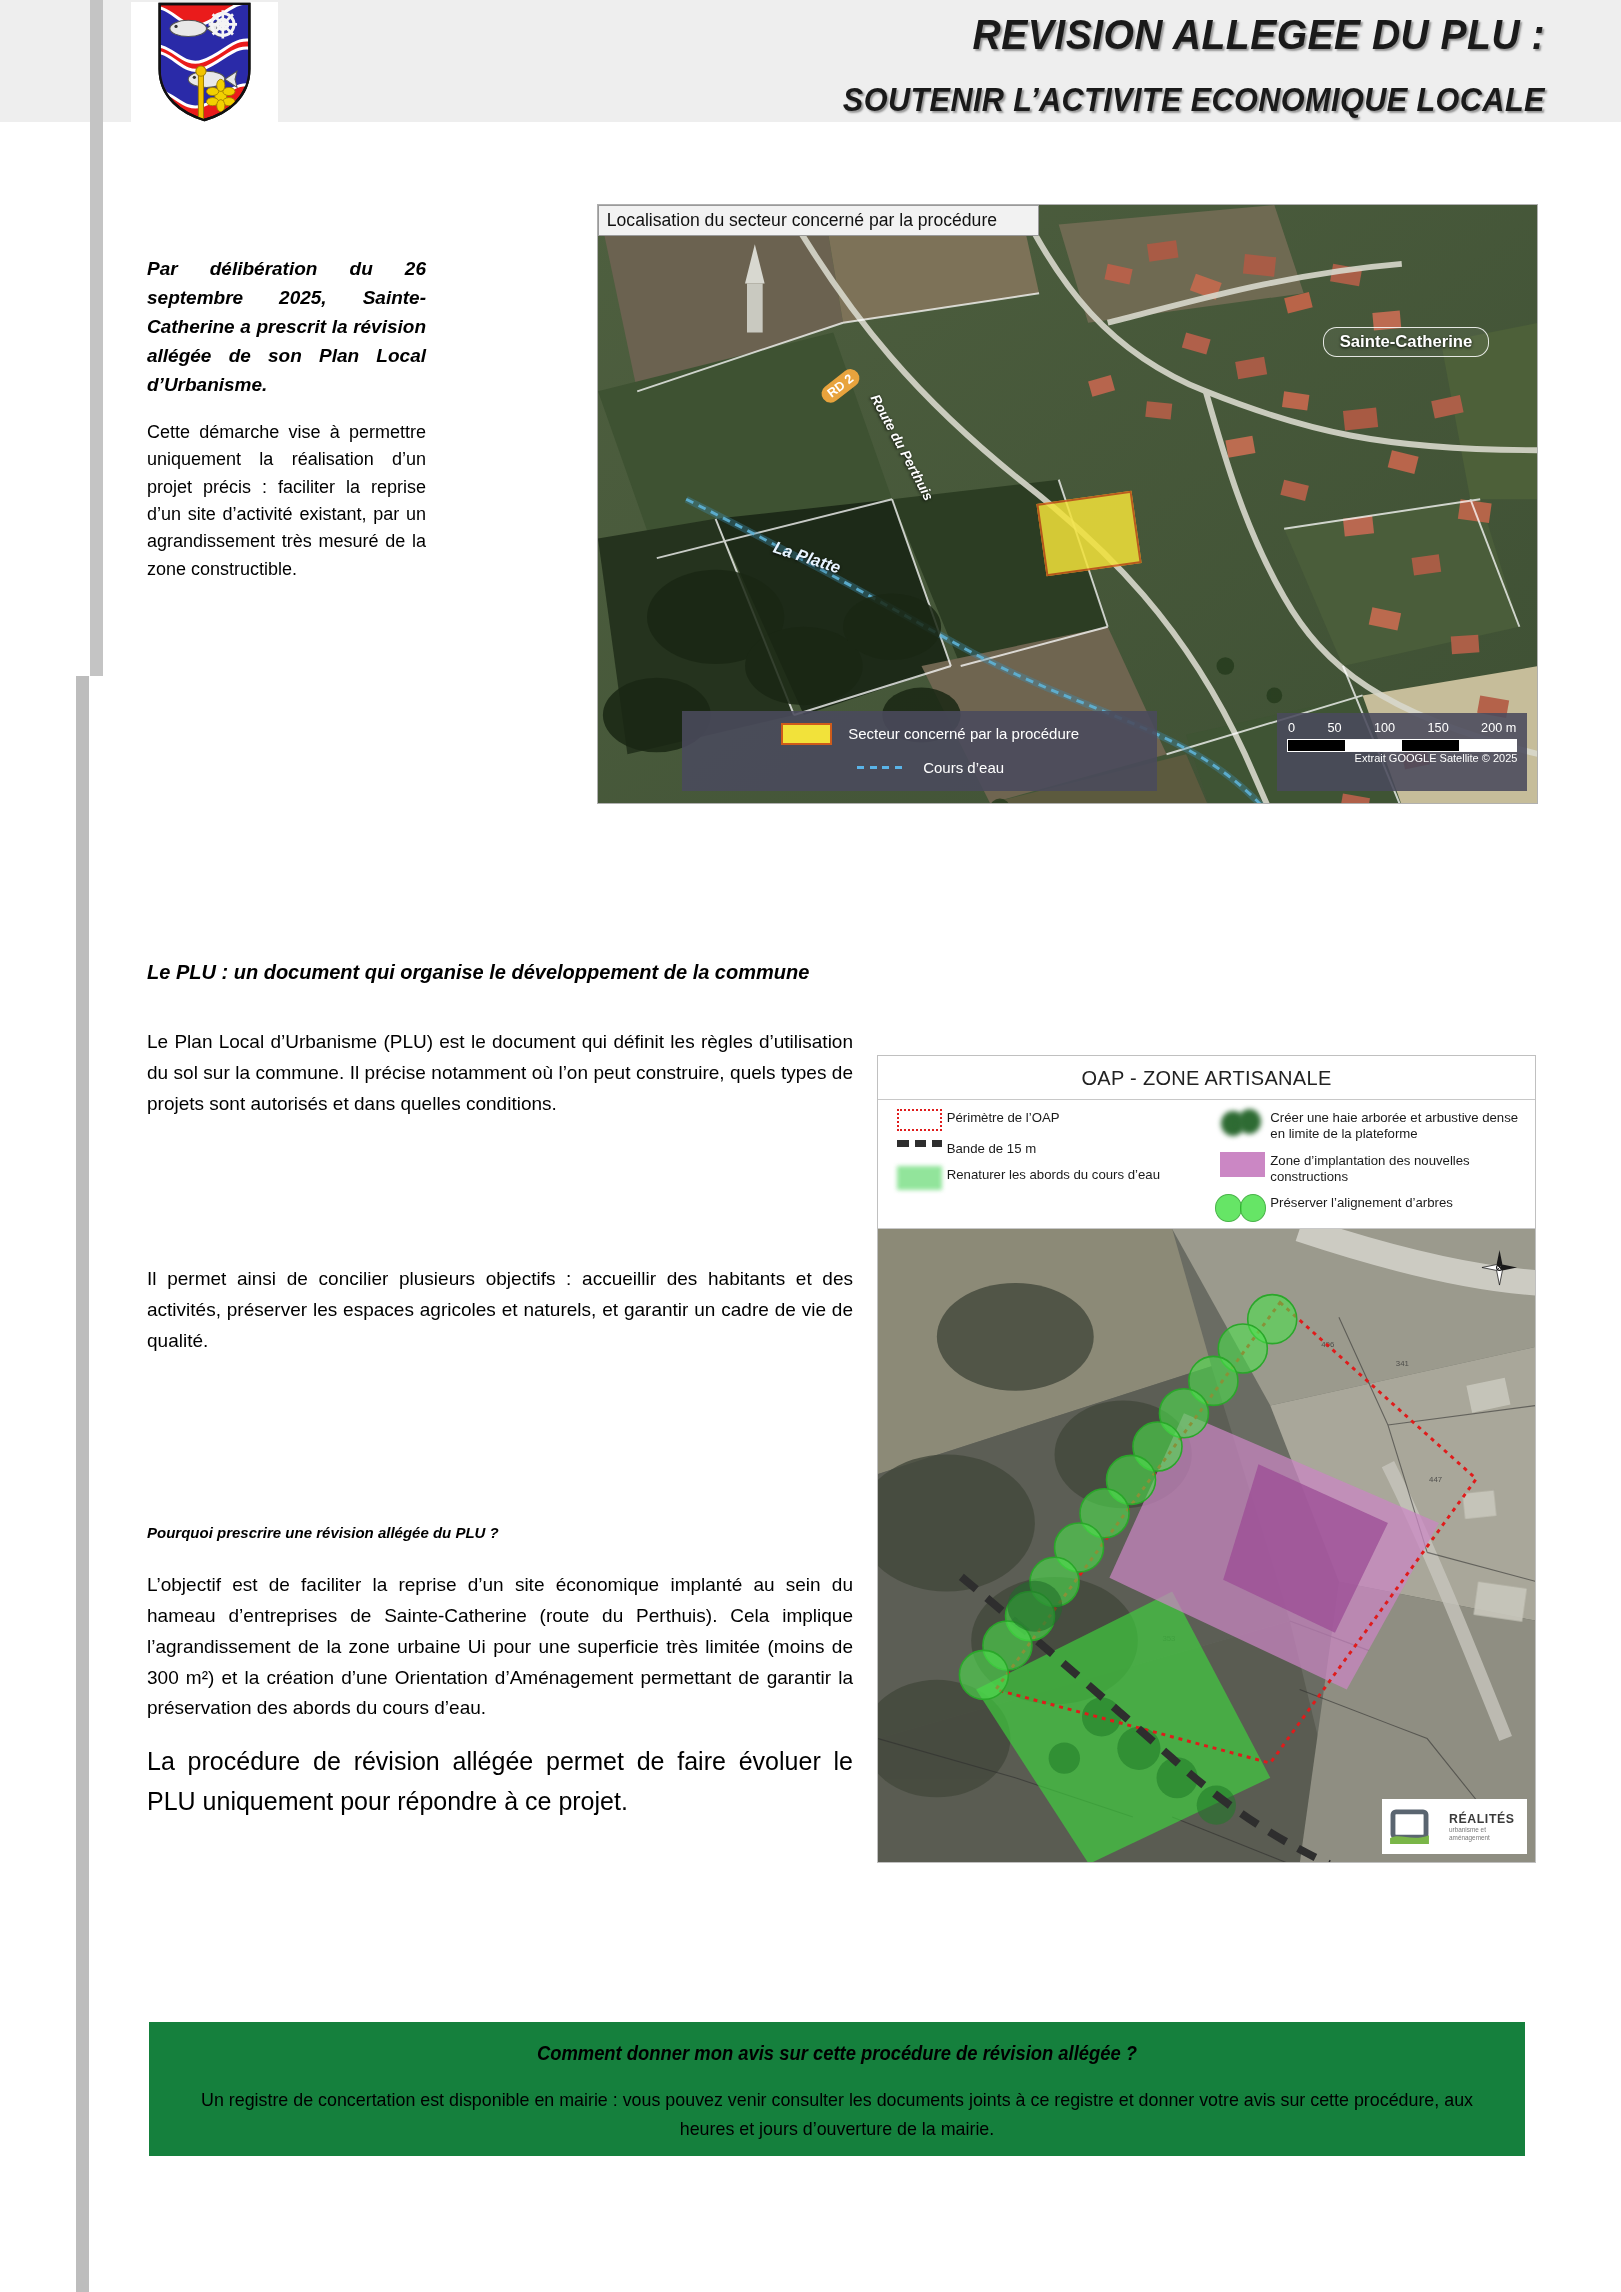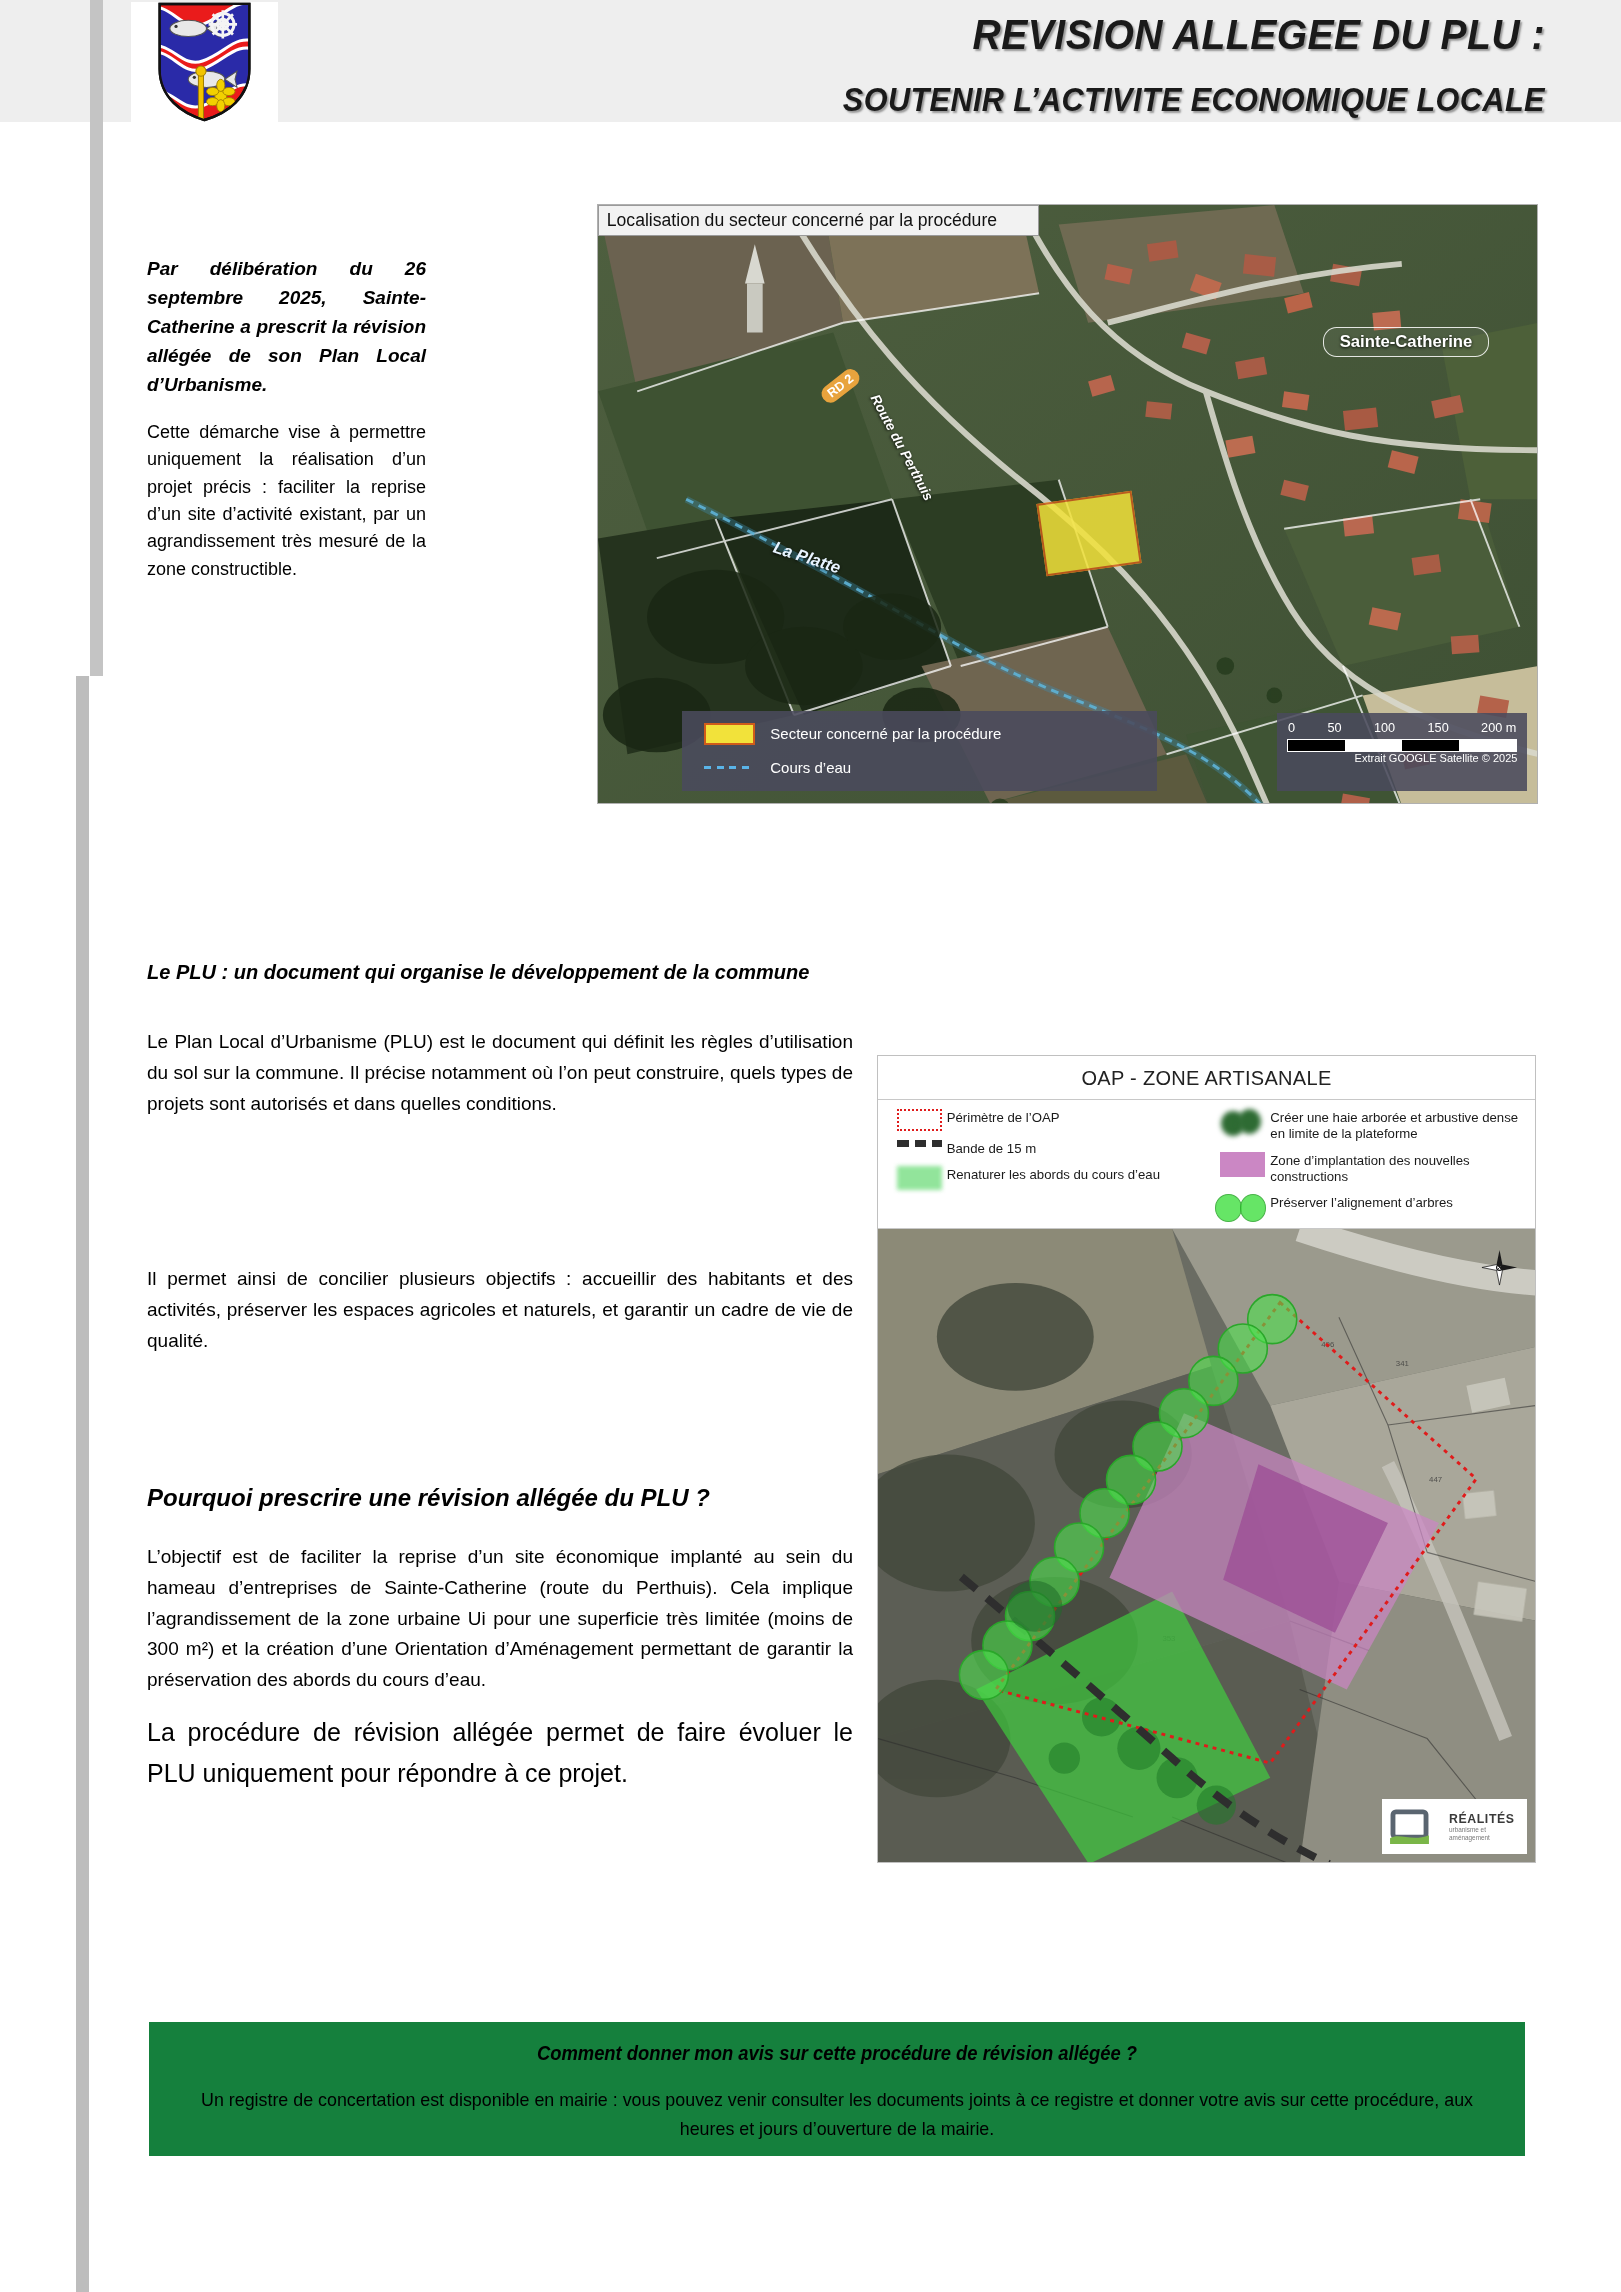--- a/index.html
+++ b/index.html
@@ -122,21 +122,21 @@
     position:absolute; left:443px; top:292px; width:96px; height:73px;
     background:#f2e23a; opacity:0.85;
     border:2.5px solid #cf5b1a;
     transform:rotate(-8deg); z-index:30;
   }
   .map1-legend {
     position:absolute; left:84px; bottom:11.8px; width:475px; height:80px;
     background:rgba(74,74,92,0.88);
     z-index:40; padding:11.8px 0 0 21.6px;
   }
-  .lg-row { display:flex; align-items:center; margin-bottom:11.8px; }
+  .lg-row { display:flex; align-items:center; margin-bottom:11.8px;justify-content:center; }
   .lg-swatch-yellow {
     width:51px; height:21.6px; background:#f2e23a; border:2px solid #cf5b1a;
     margin-right:15.7px; flex:none;
   }
   .lg-swatch-dash {
     width:51px; height:21.6px; margin-right:15.7px; flex:none;
     display:flex; align-items:center;
   }
   .lg-swatch-dash i {
     display:block; width:100%; height:2.9px;
@@ -448,21 +448,21 @@
 <div style="position:absolute; left:147px; top:957px; width:706px;">
   <p class="intro" style="font-size:20px; margin-bottom:40px;">Le PLU : un document qui organise le développement de la commune</p>
   <p class="body" style="font-size:19px; line-height:1.62;">Le Plan Local d’Urbanisme (PLU) est le document qui définit les règles d’utilisation du sol sur la commune. Il précise notamment où l’on peut construire, quels types de projets sont autorisés et dans quelles conditions.</p>
 </div>
 
 <div style="position:absolute; left:147px; top:1264px; width:706px;">
   <p class="body" style="font-size:19px; line-height:1.62;">Il permet ainsi de concilier plusieurs objectifs : accueillir des habitants et des activités, préserver les espaces agricoles et naturels, et garantir un cadre de vie de qualité.</p>
 </div>
 
 <div style="position:absolute; left:147px; top:1480px; width:706px;">
-  <p class="intro" style="font-size:24px; margin-bottom:25.5px;">Pourquoi prescrire une révision allégée du PLU ?</p>
+  <p class="intro" style="font-size:15px; margin-bottom:25.5px;margin-top:42px;">Pourquoi prescrire une révision allégée du PLU ?</p>
   <p class="body" style="font-size:19px; line-height:1.62;">L’objectif est de faciliter la reprise d’un site économique implanté au sein du hameau d’entreprises de Sainte-Catherine (route du Perthuis). Cela implique l’agrandissement de la zone urbaine Ui pour une superficie très limitée (moins de 300 m²) et la création d’une Orientation d’Aménagement permettant de garantir la préservation des abords du cours d’eau.</p>
   <p class="body" style="font-size:25px; line-height:1.62; margin-top:6px;">La procédure de révision allégée permet de faire évoluer le PLU uniquement pour répondre à ce projet.</p>
 </div>
 
 <div class="map2">
 
   <div class="oap-legend">
     <div class="oap-title">OAP - ZONE ARTISANALE</div>
     <div class="oap-cols">
       <div class="oap-col">

